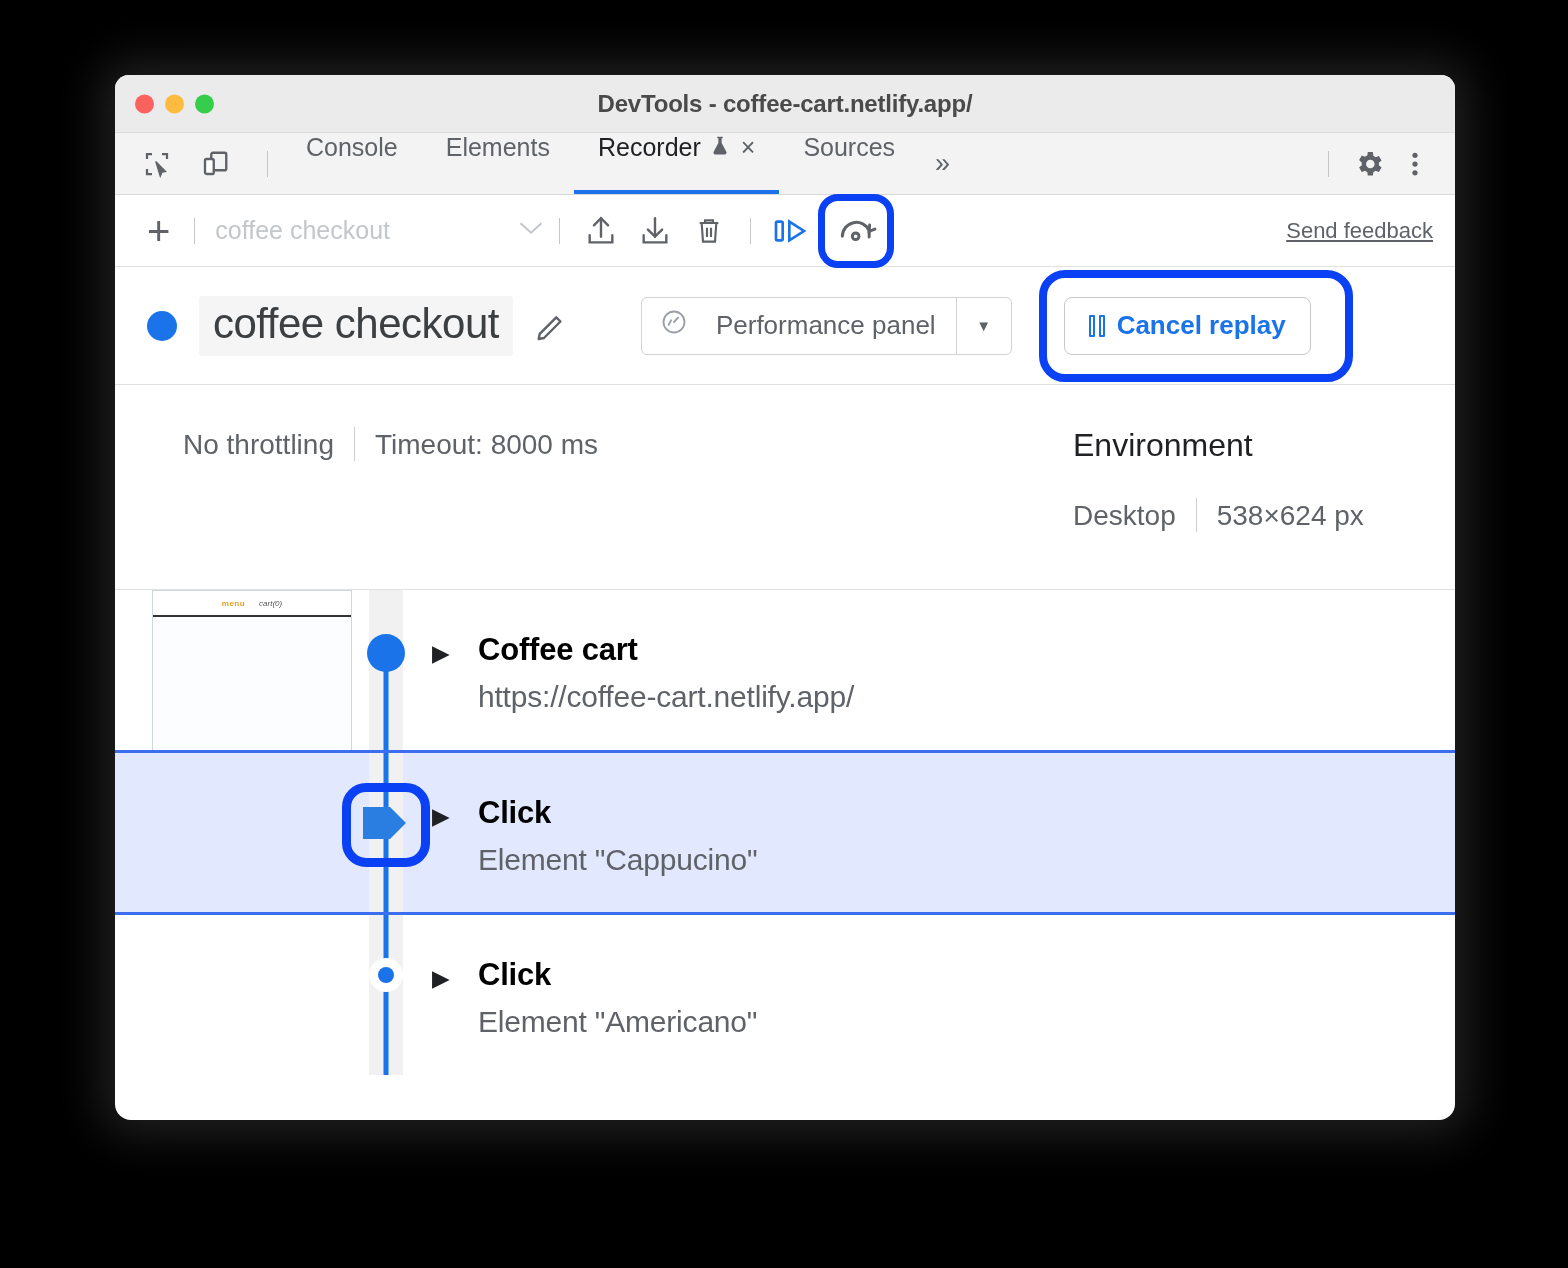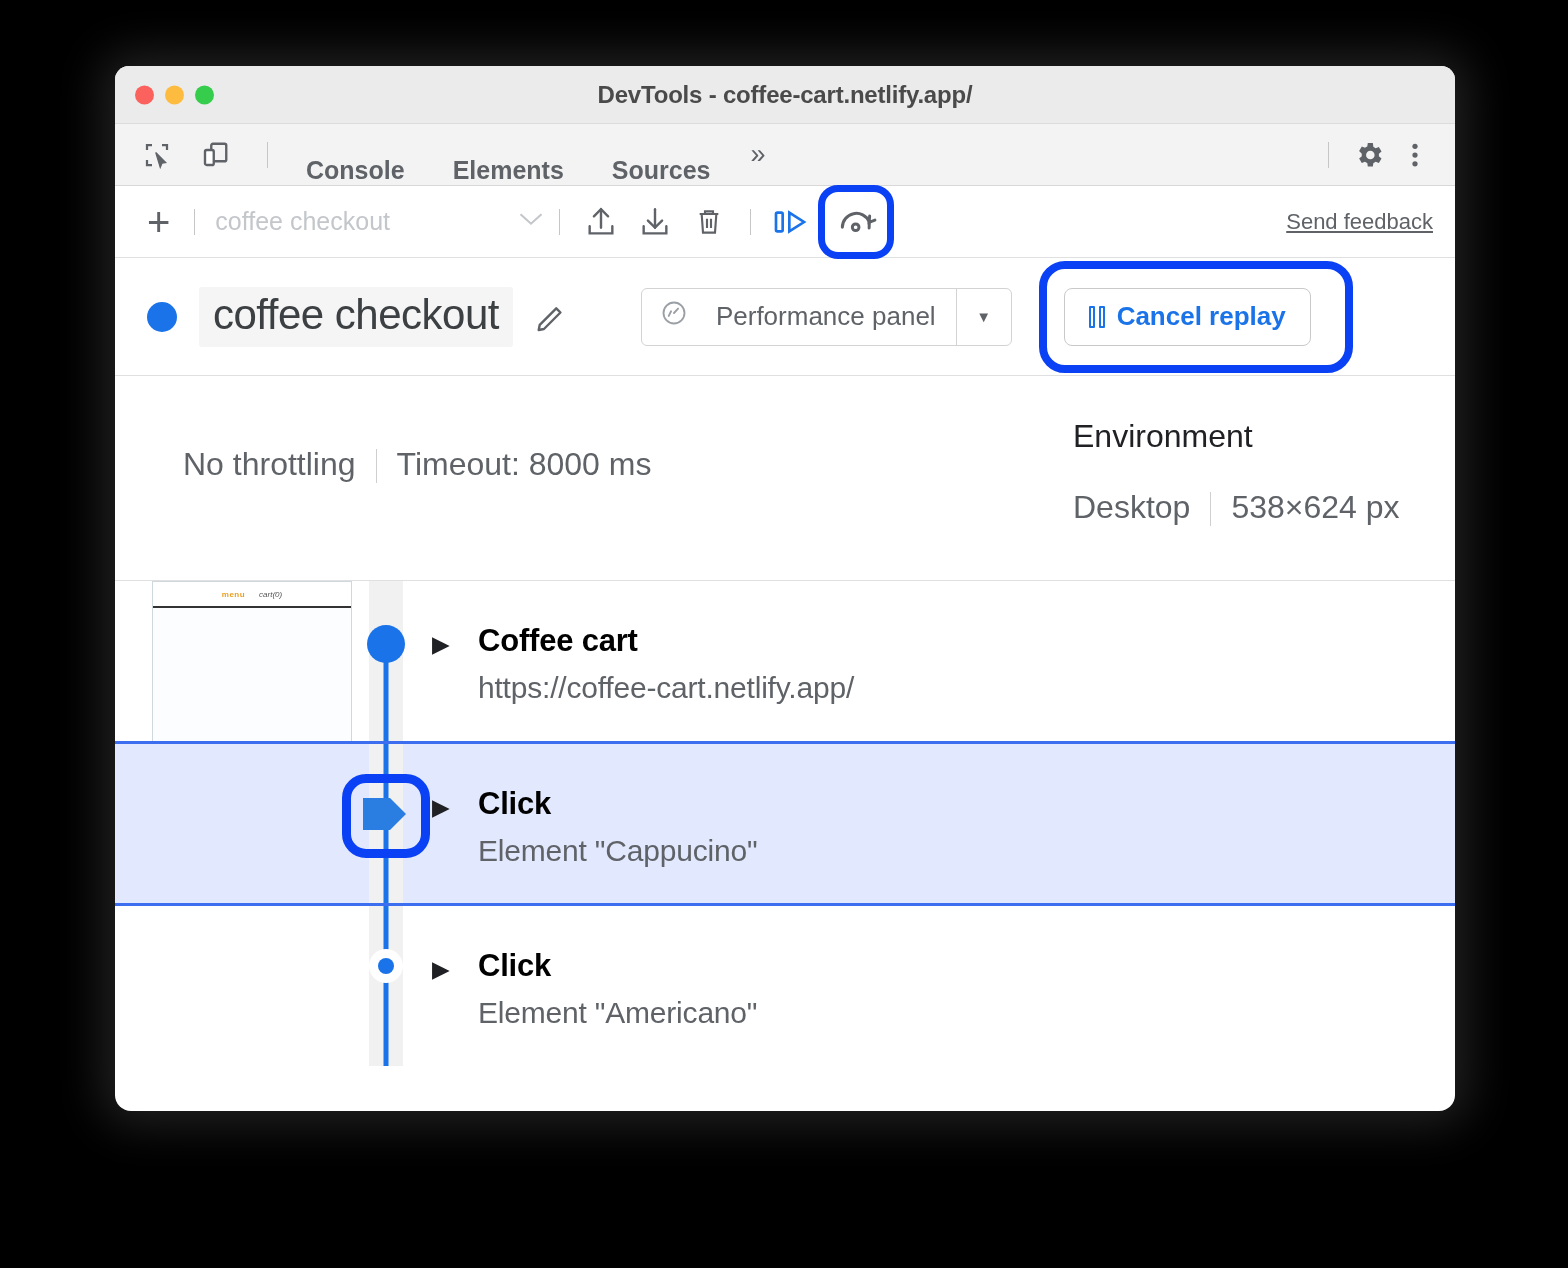--- a/index.html
+++ b/index.html
@@ -7,21 +7,21 @@
     margin: 0; padding: 0;
     width: 1568px; height: 1268px;
     background: #000000;
     font-family: "Liberation Sans", sans-serif;
     overflow: hidden;
   }
 
   
   #window {
     position: absolute;
-    left: 115px; top: 66px;
+    left: 115px; top: 75px;
     width: 1340px; height: 1045px;
     background: #ffffff;
     border-radius: 14px 14px 16px 16px;
     overflow: hidden;
     box-shadow: 0 0 46px 14px rgba(255,255,255,0.13);
   }
 
   
   #titlebar {
     position: relative;
@@ -54,26 +54,25 @@
     position: relative;
   }
   .tb-icons { display: flex; align-items: center; padding-left: 22px; gap: 18px; }
   .tb-icon-btn {
     width: 40px; height: 40px;
     display: flex; align-items: center; justify-content: center;
   }
   .vdiv { width: 1px; height: 26px; background: #c6c6c6; margin: auto 14px; align-self: center; }
   .tabs { display: flex; align-items: stretch; }
   .tab {
-    display: flex; align-items: flex-end; gap: 8px;
+    display: flex; align-items: flex-start; gap: 8px;
     padding: 0 24px;
     font-size: 25px; color: #5f6368;
     position: relative;
     white-space: nowrap;
-    font-weight: bold;
   }
   .tab.active { color: #202124; }
   .tab.active::after {
     content: ""; position: absolute;
     left: 0; right: 0; bottom: 0; height: 4px;
     background: #1a73e8;
   }
   .tab .close-x { font-size: 25px; color: #5f6368; margin-left: 2px; }
   .chev-more { font-size: 27px; color: #5f6368; padding: 0 16px; display: flex; align-items: center; }
   .tb-right { margin-left: auto; display: flex; align-items: center; padding-right: 20px; gap: 6px; }
@@ -180,21 +179,21 @@
   
   #settings-strip {
     height: 205px;
     display: flex;
     padding: 42px 0 0 68px;
     border-bottom: 1px solid #e0e0e0;
   }
   .settings-col { width: 890px; }
   .settings-col.env { width: auto; }
   .settings-title { font-size: 32px; color: #202124; margin-bottom: 34px; }
-  .settings-vals { display: flex; align-items: flex-end; font-size: 32px; color: #5f6368; margin-top: 28px; }
+  .settings-vals { display: flex; align-items: flex-end; font-size: 28px; color: #5f6368; }
   .settings-vals .pipe { width: 1px; height: 34px; background: #cfcfcf; margin: 0 20px; }
 
   
   #steps { position: relative; }
   .step-row {
     position: relative;
     display: flex;
     min-height: 160px;
     padding: 0;
   }
@@ -298,20 +297,29 @@
       </span>
       <span class="vdiv"></span>
     </div>
 
     <div class="tabs">
       <div class="tab">
         <span>Console</span>
       </div>
       <div class="tab">
         <span>Elements</span>
+      </div>
+      <div class="tab active">
+        <span>Recorder</span>
+        <span>
+          <svg width="22" height="26" viewBox="0 0 24 24" fill="#5f6368">
+            <path d="M9 2h6v1.6h-1.2v5.1l5.1 9.6c.7 1.3-.2 2.9-1.7 2.9H6.8c-1.5 0-2.4-1.6-1.7-2.9l5.1-9.6V3.6H9V2z"></path>
+          </svg>
+        </span>
+        <span class="close-x">×</span>
       </div>
       <div class="tab">
         <span>Sources</span>
       </div>
       <div class="chev-more">»</div>
     </div>
 
     <div class="tb-right">
       <span class="vdiv"></span>
       <span class="tb-icon-btn">

